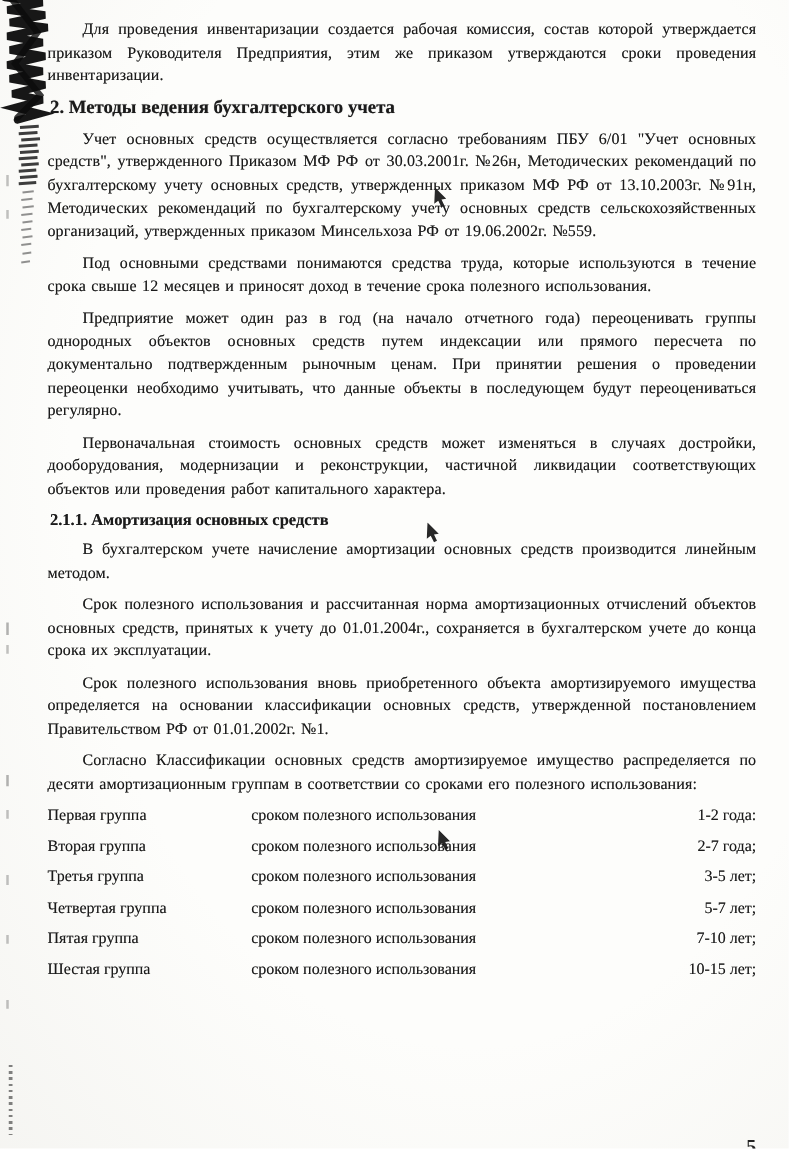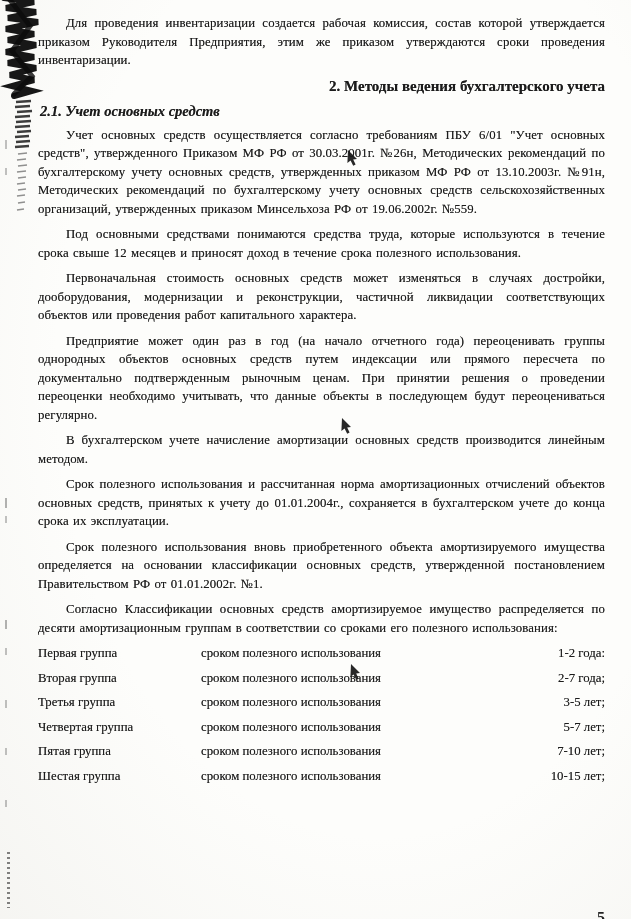--- a/index.html
+++ b/index.html
@@ -31,21 +31,20 @@
     text-shadow: 0 0 0.5px rgba(20,20,20,0.55);
     word-spacing: 1px;
   }
   .heading-2 {
     margin: 5px 0 6px 0;
     padding-left: 2px;
     font-size: 15px;
     font-weight: bold;
     line-height: 19px;
     text-shadow: 0 0 0.6px rgba(0,0,0,0.6);
-    text-align: right;
   }
   .heading-21 {
     margin: 4px 0 6px 0;
     padding-left: 2px;
     font-size: 14.5px;
     font-weight: bold;
     font-style: italic;
     line-height: 18px;
     text-shadow: 0 0 0.6px rgba(0,0,0,0.55);
   }
@@ -198,27 +197,27 @@
   <div class="margin-dash md-8"></div>
   <div class="margin-dash md-9"></div>
   <div class="dotted-column"></div>
 
   <div class="content">
 
     <p class="para">Для проведения инвентаризации создается рабочая комиссия, состав которой утверждается приказом Руководителя Предприятия, этим же приказом утверждаются сроки проведения инвентаризации.</p>
 
     <div class="heading-2">2. Методы ведения бухгалтерского учета</div>
 
-    <div class="heading-21">2.1. Учет основных средств</div>
 
     <p class="para">Учет основных средств осуществляется согласно требованиям ПБУ 6/01 "Учет основных средств", утвержденного Приказом МФ РФ от 30.03.2001г. №26н, Методических рекомендаций по бухгалтерскому учету основных средств, утвержденных приказом МФ РФ от 13.10.2003г. №91н, Методических рекомендаций по бухгалтерскому учету основных средств сельскохозяйственных организаций, утвержденных приказом Минсельхоза РФ от 19.06.2002г. №559.</p>
     <p class="para">Под основными средствами понимаются средства труда, которые используются в течение срока свыше 12 месяцев и приносят доход в течение срока полезного использования.</p>
+    <p class="para">Предприятие может один раз в год (на начало отчетного года) переоценивать группы однородных объектов основных средств путем индексации или прямого пересчета по документально подтвержденным рыночным ценам. При принятии решения о проведении переоценки необходимо учитывать, что данные объекты в последующем будут переоцениваться регулярно.</p>
     <p class="para">Первоначальная стоимость основных средств может изменяться в случаях достройки, дооборудования, модернизации и реконструкции, частичной ликвидации соответствующих объектов или проведения работ капитального характера.</p>
-    <p class="para">Предприятие может один раз в год (на начало отчетного года) переоценивать группы однородных объектов основных средств путем индексации или прямого пересчета по документально подтвержденным рыночным ценам. При принятии решения о проведении переоценки необходимо учитывать, что данные объекты в последующем будут переоцениваться регулярно.</p>
-
+
+    <div class="heading-211">2.1.1. Амортизация основных средств</div>
 
     <p class="para">В бухгалтерском учете начисление амортизации основных средств производится линейным методом.</p>
     <p class="para">Срок полезного использования и рассчитанная норма амортизационных отчислений объектов основных средств, принятых к учету до 01.01.2004г., сохраняется в бухгалтерском учете до конца срока их эксплуатации.</p>
     <p class="para">Срок полезного использования вновь приобретенного объекта амортизируемого имущества определяется на основании классификации основных средств, утвержденной постановлением Правительством РФ от 01.01.2002г. №1.</p>
     <p class="para">Согласно Классификации основных средств амортизируемое имущество распределяется по десяти амортизационным группам в соответствии со сроками его полезного использования:</p>
 
     <div class="groups-table">
       <div class="group-row">
         <span class="group-name">Первая группа</span>
         <span class="group-label">сроком полезного использования</span>

